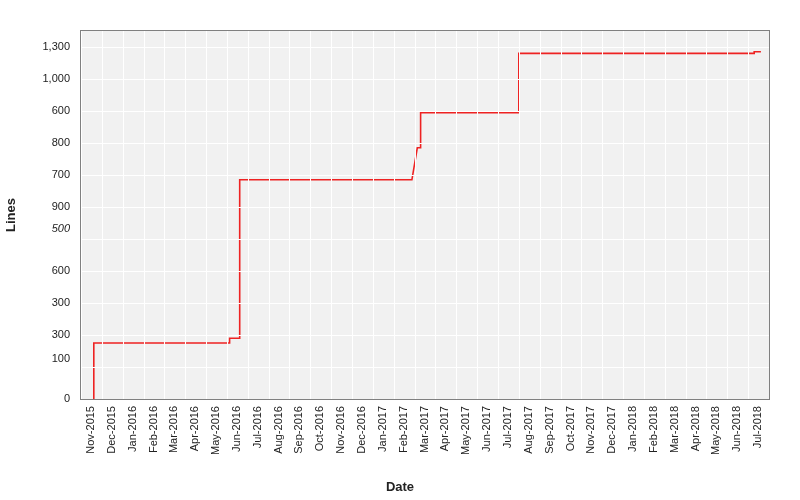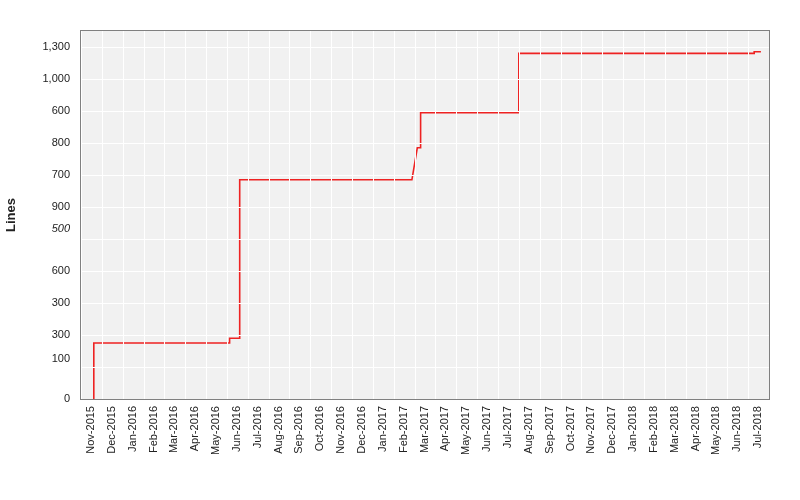--- a/index.html
+++ b/index.html
@@ -211,14 +211,15 @@
       <div class="x-tick" style="left: 525.212px;">Dec-2017</div>
       <div class="x-tick" style="left: 546.061px;">Jan-2018</div>
       <div class="x-tick" style="left: 566.909px;">Feb-2018</div>
       <div class="x-tick" style="left: 587.758px;">Mar-2018</div>
       <div class="x-tick" style="left: 608.606px;">Apr-2018</div>
       <div class="x-tick" style="left: 629.455px;">May-2018</div>
       <div class="x-tick" style="left: 650.303px;">Jun-2018</div>
       <div class="x-tick" style="left: 671.152px;">Jul-2018</div>
     </div>
 
+  <div class="x-label">Date</div>
 
 </div>
 
 </body></html>

